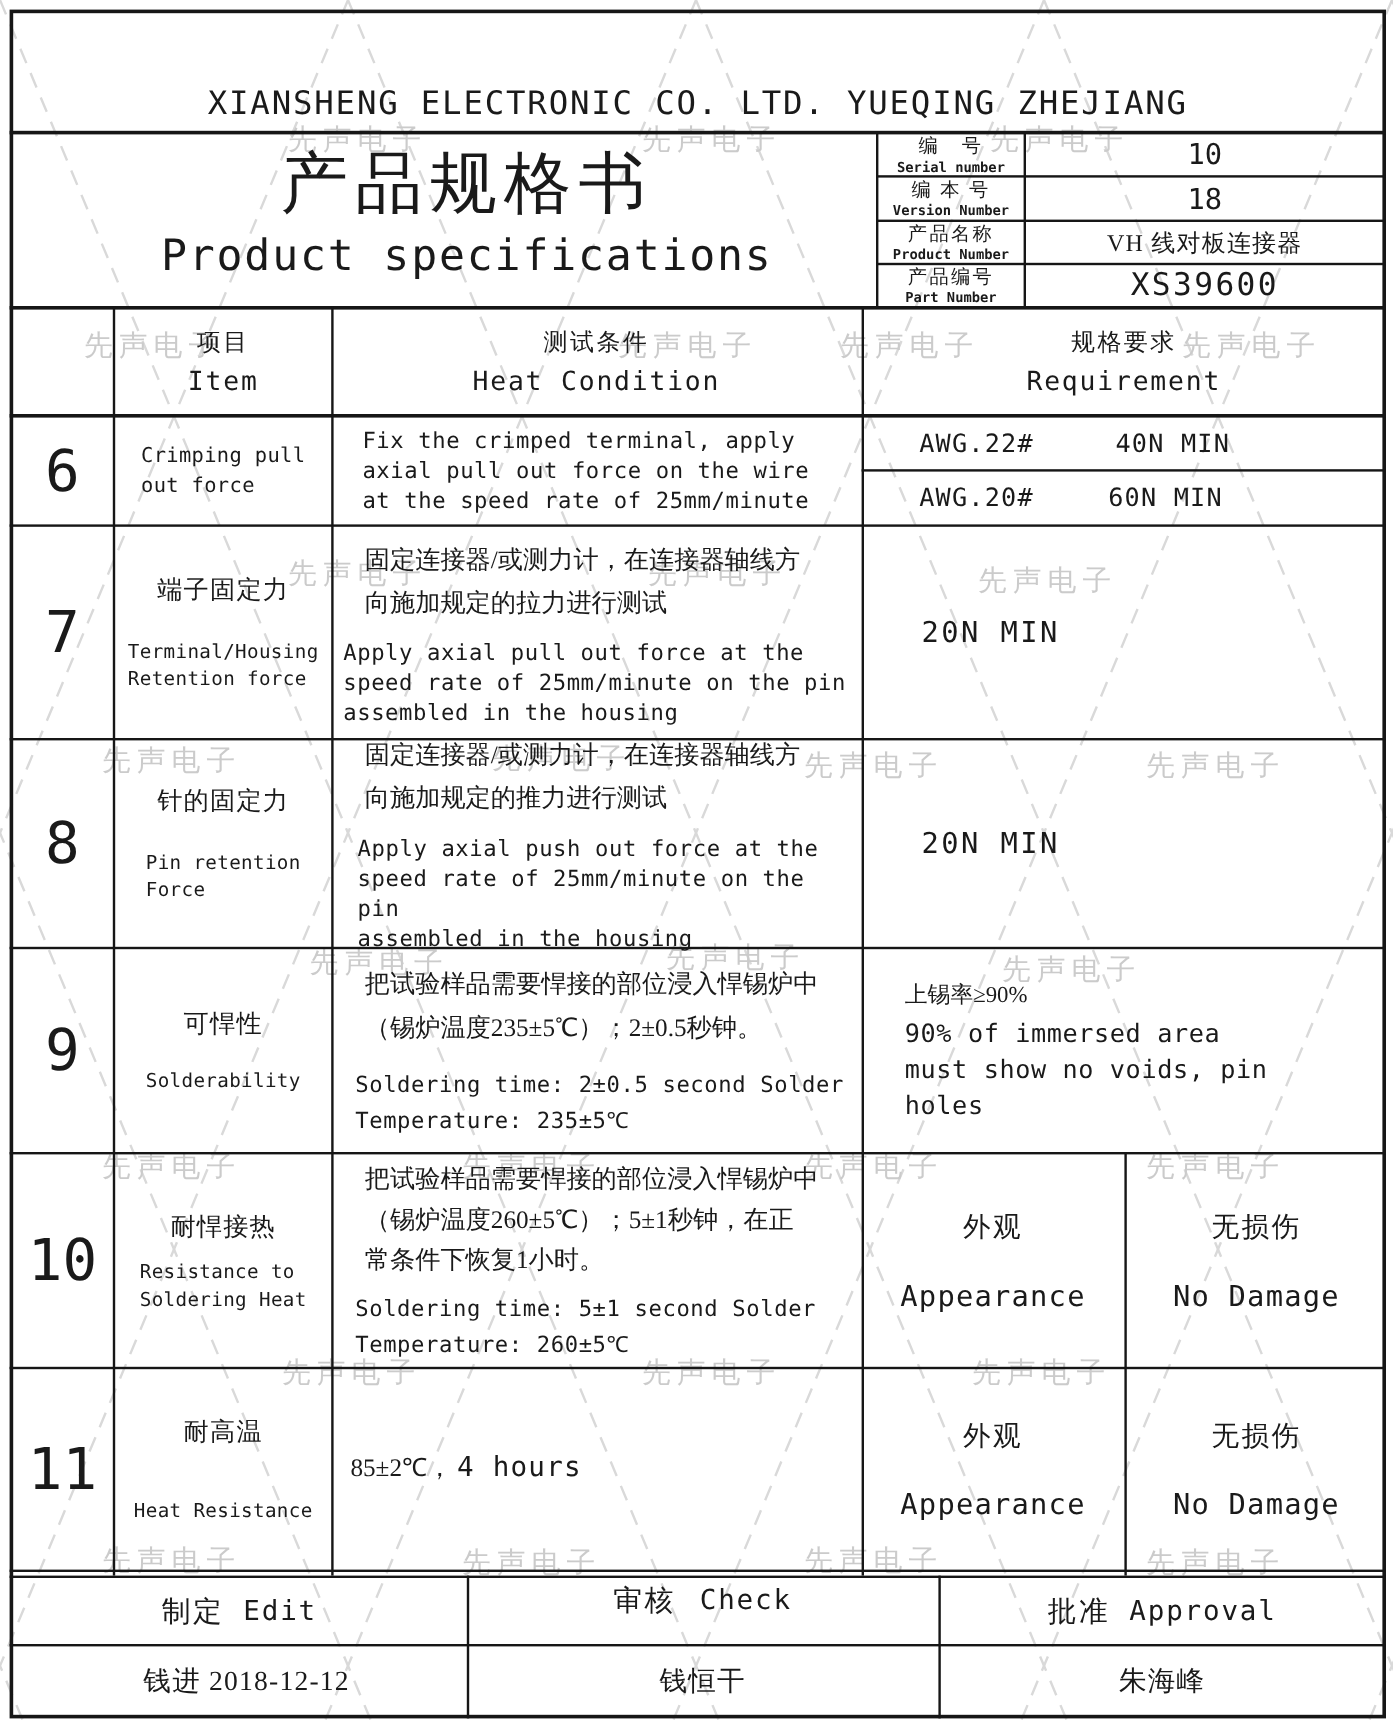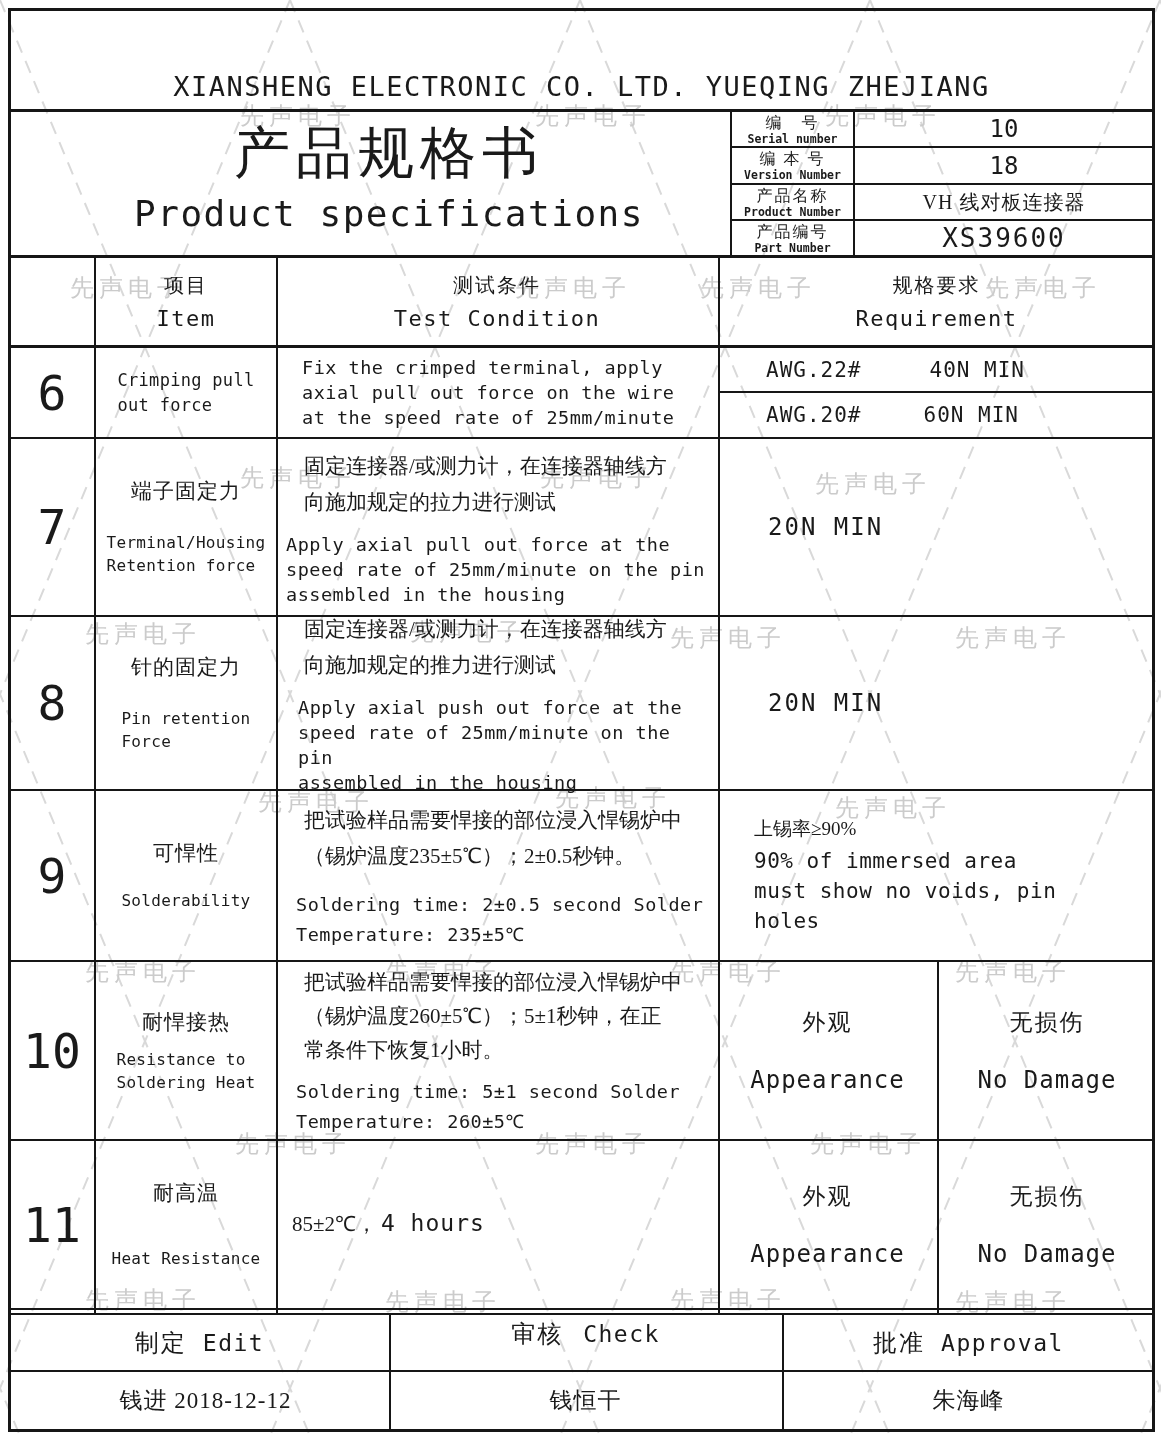--- a/index.html
+++ b/index.html
@@ -173,21 +173,21 @@
     <span class="info-label-en cad">Part Number</span>
   </div>
   <div class="cell vc hc info-val-part cad" style="left:855px;top:221px;width:298px;height:34px">XS39600</div>
 
   <div class="cell col vc hc" style="left:96px;top:258px;width:180px;height:87px;gap:7px">
     <span class="th-cn serif">项目</span>
     <span class="th-en cad">Item</span>
   </div>
   <div class="cell col vc hc" style="left:278px;top:258px;width:438px;height:87px;gap:7px">
     <span class="th-cn serif">测试条件</span>
-    <span class="th-en cad">Test Condition</span>
+    <span class="th-en cad">Heat Condition</span>
   </div>
   <div class="cell col vc hc" style="left:720px;top:258px;width:433px;height:87px;gap:7px">
     <span class="th-cn serif">规格要求</span>
     <span class="th-en cad">Requirement</span>
   </div>
 
   <div class="cell vc hc num cad" style="left:10px;top:349px;width:84px;height:87px">6</div>
   <div class="cell vc hc" style="left:96px;top:349px;width:180px;height:87px">
     <span class="item-en cad pre" style="font-size:17px;line-height:25px">Crimping pull
 out force</span>

